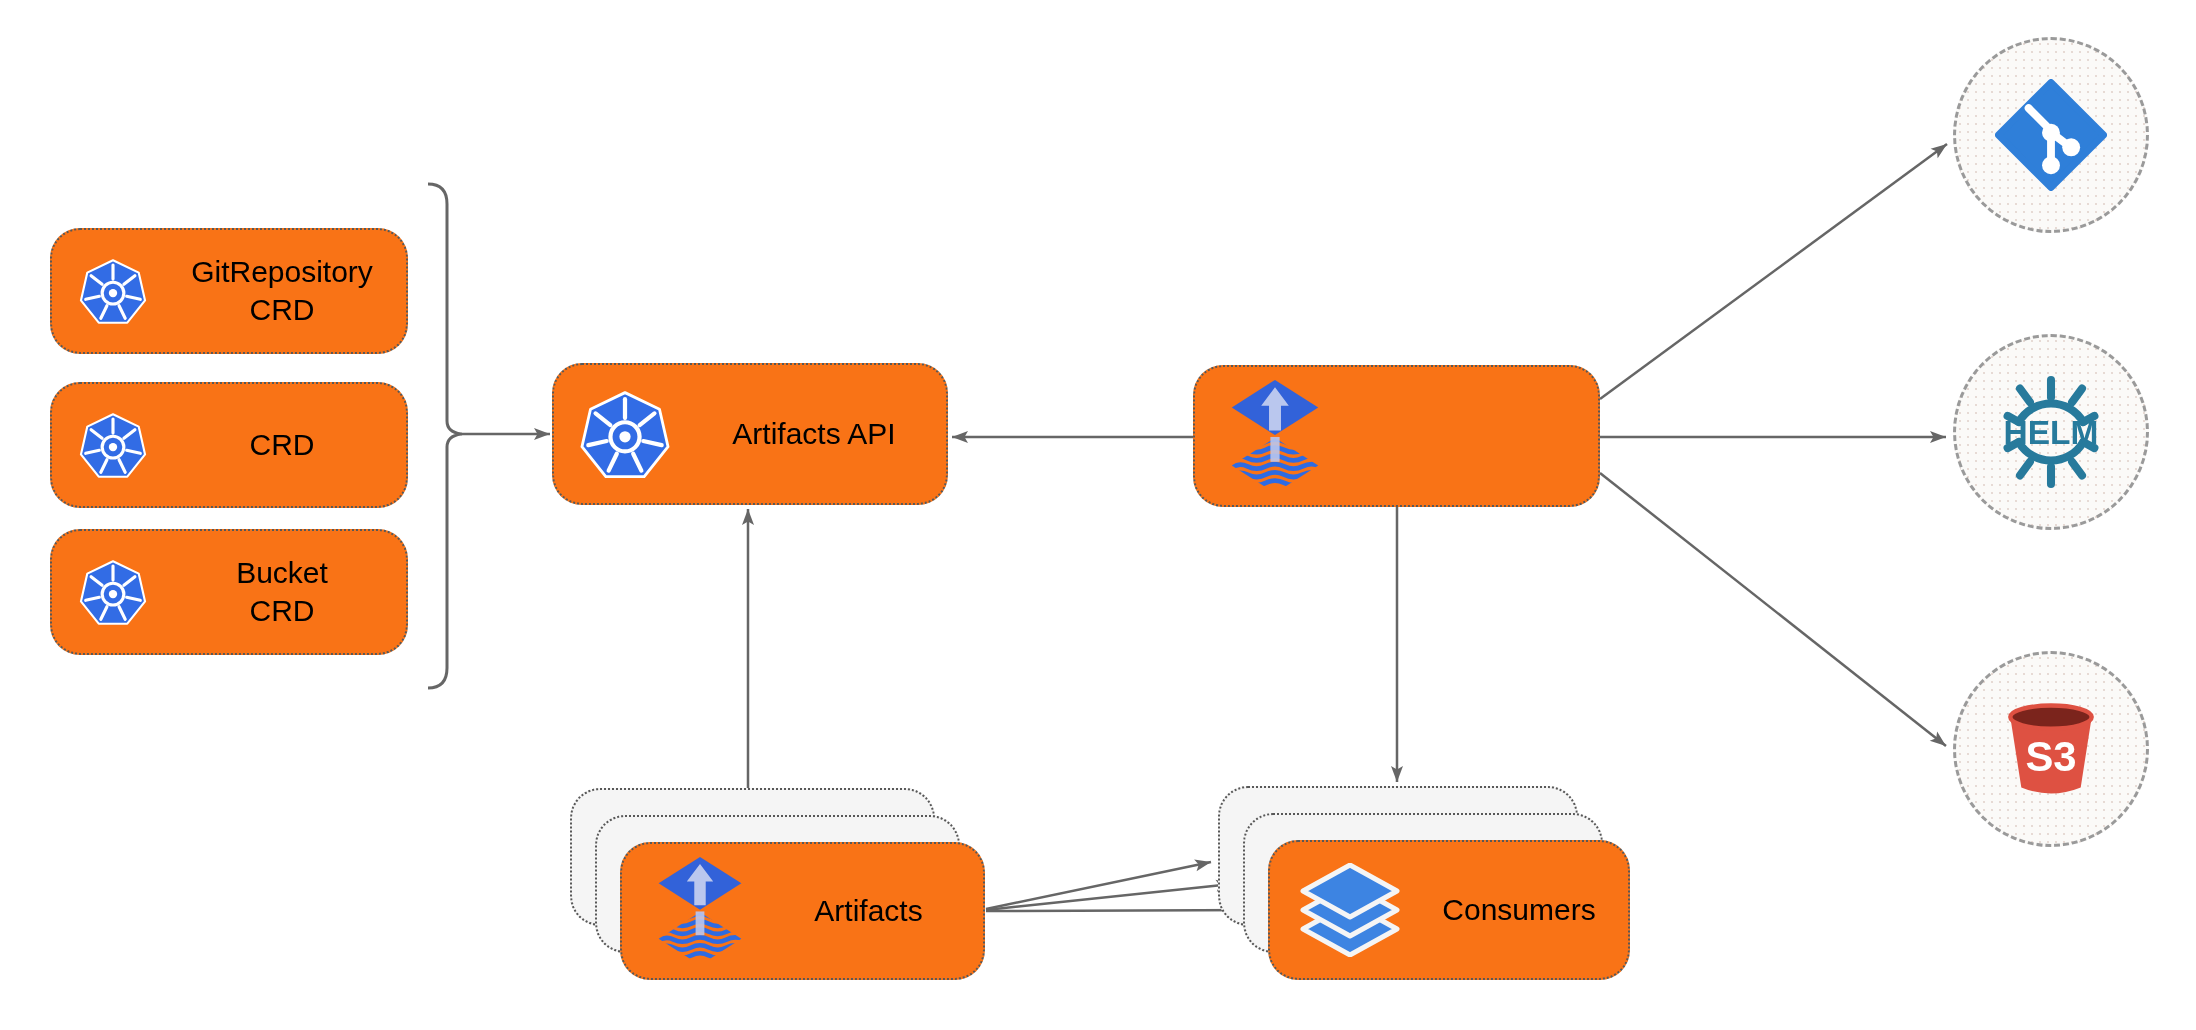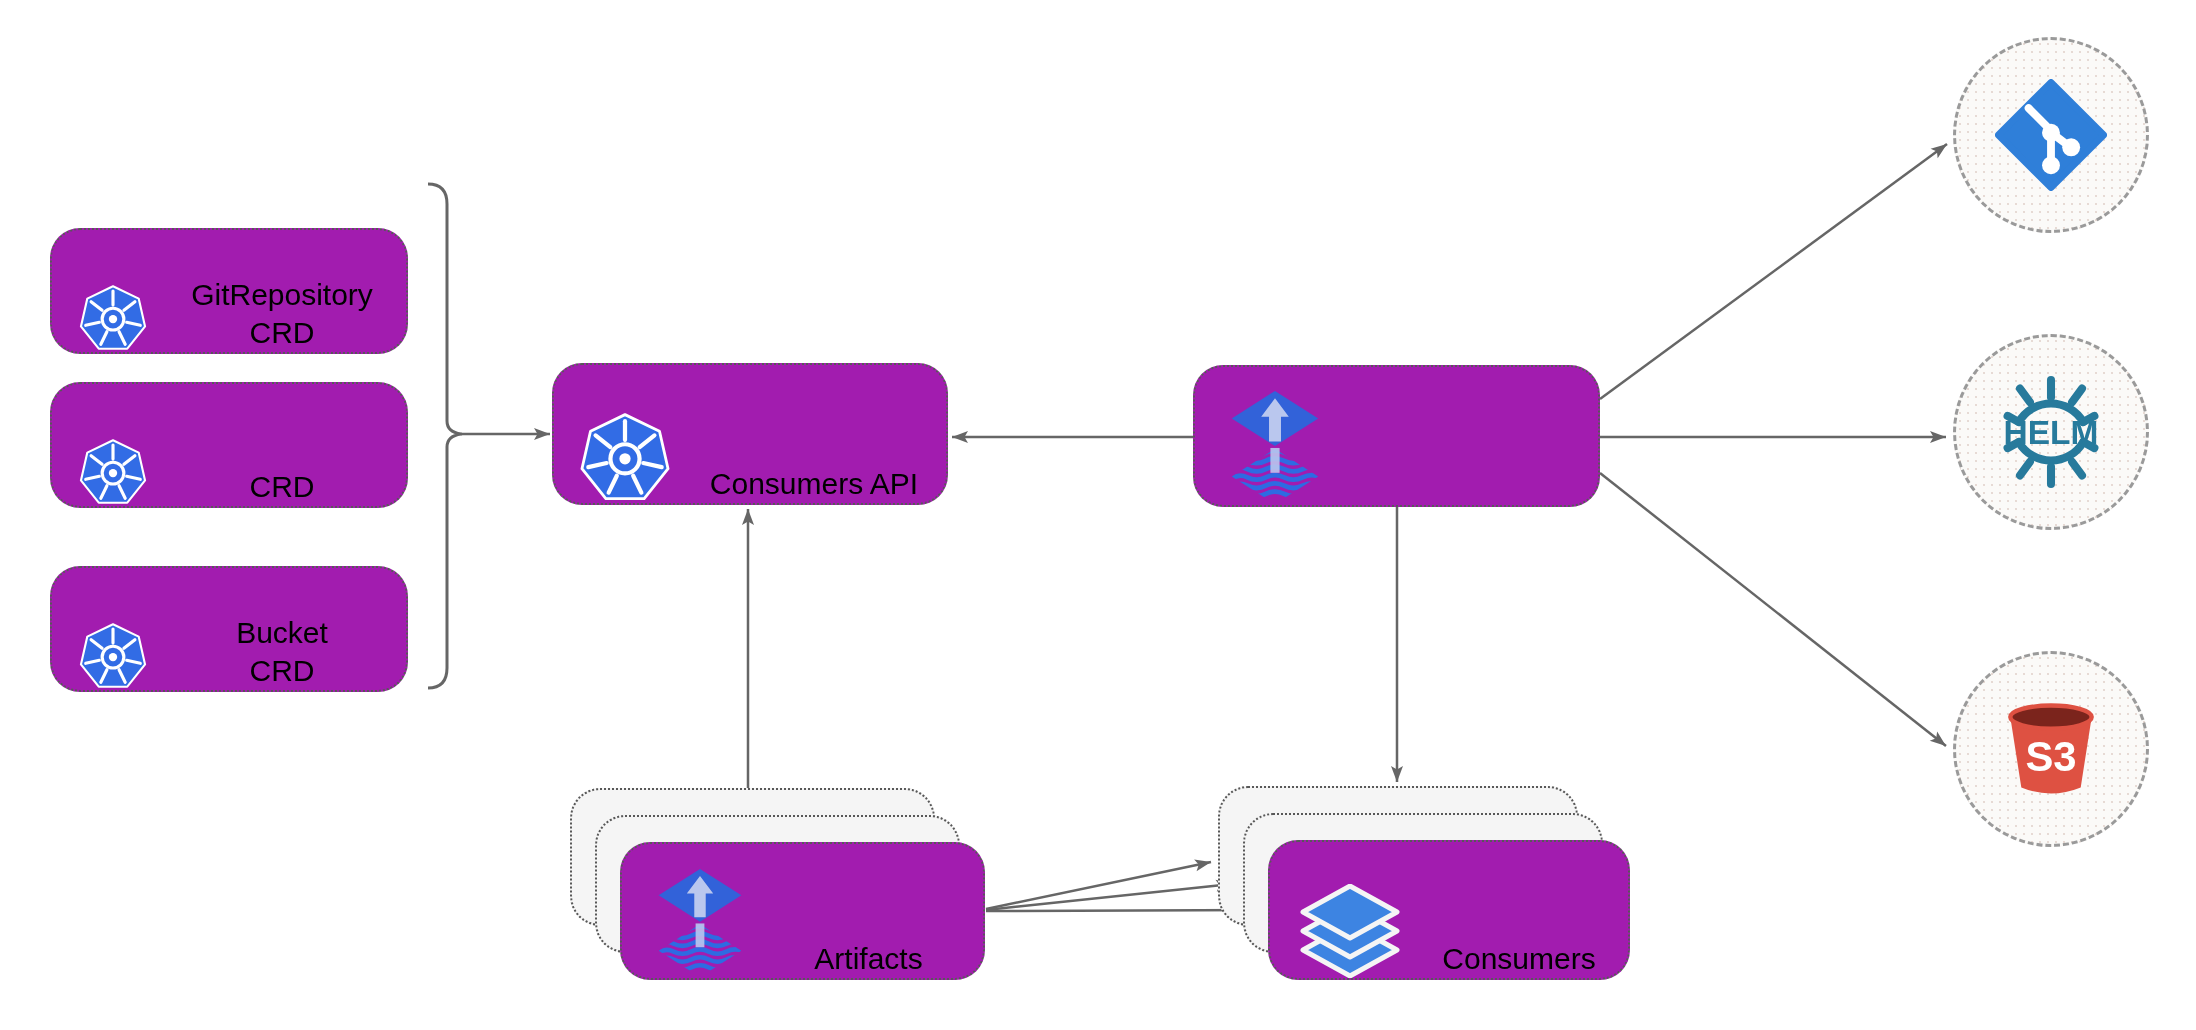--- a/index.html
+++ b/index.html
@@ -4,22 +4,22 @@
 <style>
   html,body{margin:0;padding:0;background:#ffffff;}
   .canvas{
     position:relative;width:2196px;height:1030px;background:#ffffff;overflow:hidden;
     font-family:"Liberation Sans","DejaVu Sans",sans-serif;color:#000;
   }
   .wires{position:absolute;left:0;top:0;z-index:1;}
   .wires path,.wires line{stroke:#666666;fill:none;}
   .node{
     position:absolute;z-index:2;box-sizing:border-box;
-    background:#a21caf;border:2px dotted #585858;border-radius:30px;
-    display:flex;align-items:flex-end;gap:10px;
+    background:#f97316;border:2px dotted #585858;border-radius:30px;
+    display:flex;align-items:center;gap:10px;
   }
   .node .txt{flex:1;text-align:center;font-size:30px;line-height:38px;}
   .node .txt span{display:block;}
   .single .txt{font-size:30px;}
   .icon{flex:0 0 auto;display:block;}
   .crd-icon{width:70px;height:70px;margin-left:26px;}
   .api-icon{width:94px;height:94px;margin-left:24px;}
   .flux-icon-lg{width:92px;height:115px;margin-left:34px;}
   .flux-icon-sm{width:88px;height:110px;margin-left:34px;}
   .layers-icon{width:100px;height:94px;margin-left:30px;}
@@ -154,36 +154,36 @@
 
   <div class="node" style="left:50px;top:382px;width:358px;height:126px">
     <svg class="icon crd-icon" viewBox="0 0 100 100">
         <use href="#ic-k8s"></use>
       </svg>
     <div class="txt">
       <span>CRD</span>
     </div>
   </div>
 
-  <div class="node" style="left:50px;top:566px;width:358px;height:126px">
+  <div class="node" style="left:50px;top:529px;width:358px;height:126px">
     <svg class="icon crd-icon" viewBox="0 0 100 100">
         <use href="#ic-k8s"></use>
       </svg>
     <div class="txt">
       <span>Bucket</span>
       <span>CRD</span>
     </div>
   </div>
 
   <div class="node single" style="left:552px;top:363px;width:396px;height:142px">
     <svg class="icon api-icon" viewBox="0 0 100 100">
         <use href="#ic-k8s"></use>
       </svg>
     <div class="txt">
-      <span>Consumers API</span>
+      <span>Artifacts API</span>
     </div>
   </div>
 
   <div class="node" style="left:1193px;top:365px;width:407px;height:142px">
     <svg class="icon flux-icon-lg" viewBox="0 0 100 125">
         <use href="#ic-flux"></use>
       </svg>
   </div>
 
   <div class="stackbox z2" style="left:570px;top:788px;width:365px;height:138px"></div>

